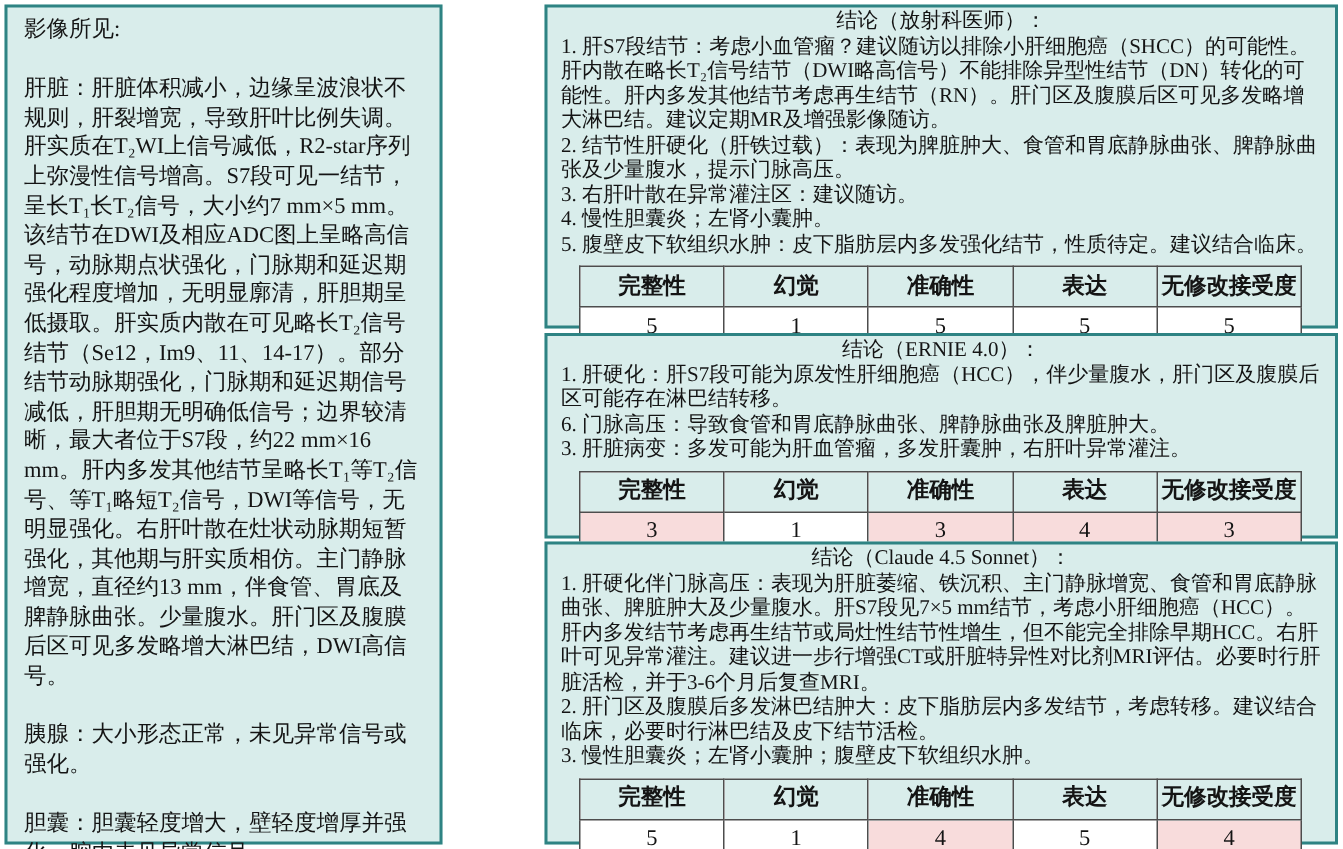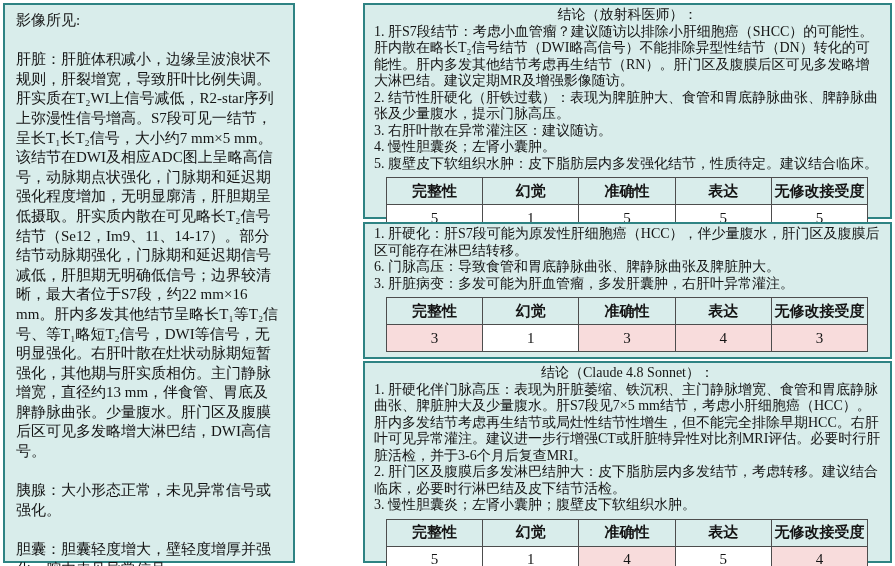--- a/index.html
+++ b/index.html
@@ -73,20 +73,21 @@
       <td class="val" style="background: rgb(255, 255, 255);">1</td>
       <td class="val" style="background: rgb(255, 255, 255);">5</td>
       <td class="val" style="background: rgb(255, 255, 255);">5</td>
       <td class="val" style="background: rgb(255, 255, 255);">5</td>
     </tr>
   </tbody>
     </table>
 </div>
 
 <div class="panel rpanel" id="panel-ernie">
+  <div class="ctitle">结论（ERNIE 4.0）：</div>
   <div class="cbody">1. 肝硬化：肝S7段可能为原发性肝细胞癌（HCC），伴少量腹水，肝门区及腹膜后区可能存在淋巴结转移。
 6. 门脉高压：导致食管和胃底静脉曲张、脾静脉曲张及脾脏肿大。
 3. 肝脏病变：多发可能为肝血管瘤，多发肝囊肿，右肝叶异常灌注。</div>
   <table class="rating">
     <tbody>
         <tr>
       <td class="hdr">完整性</td>
       <td class="hdr">幻觉</td>
       <td class="hdr">准确性</td>
       <td class="hdr">表达</td>
@@ -97,21 +98,21 @@
       <td class="val" style="background: rgb(255, 255, 255);">1</td>
       <td class="val" style="background: rgb(248, 220, 220);">3</td>
       <td class="val" style="background: rgb(248, 220, 220);">4</td>
       <td class="val" style="background: rgb(248, 220, 220);">3</td>
     </tr>
   </tbody>
     </table>
 </div>
 
 <div class="panel rpanel" id="panel-claude">
-  <div class="ctitle">结论（Claude 4.8 Sonnet）：</div>
+  <div class="ctitle">结论（Claude 4.5 Sonnet）：</div>
   <div class="cbody">1. 肝硬化伴门脉高压：表现为肝脏萎缩、铁沉积、主门静脉增宽、食管和胃底静脉曲张、脾脏肿大及少量腹水。肝S7段见7×5 mm结节，考虑小肝细胞癌（HCC）。肝内多发结节考虑再生结节或局灶性结节性增生，但不能完全排除早期HCC。右肝叶可见异常灌注。建议进一步行增强CT或肝脏特异性对比剂MRI评估。必要时行肝脏活检，并于3-6个月后复查MRI。
 2. 肝门区及腹膜后多发淋巴结肿大：皮下脂肪层内多发结节，考虑转移。建议结合临床，必要时行淋巴结及皮下结节活检。
 3. 慢性胆囊炎；左肾小囊肿；腹壁皮下软组织水肿。</div>
   <table class="rating">
     <tbody>
         <tr>
       <td class="hdr">完整性</td>
       <td class="hdr">幻觉</td>
       <td class="hdr">准确性</td>
       <td class="hdr">表达</td>

